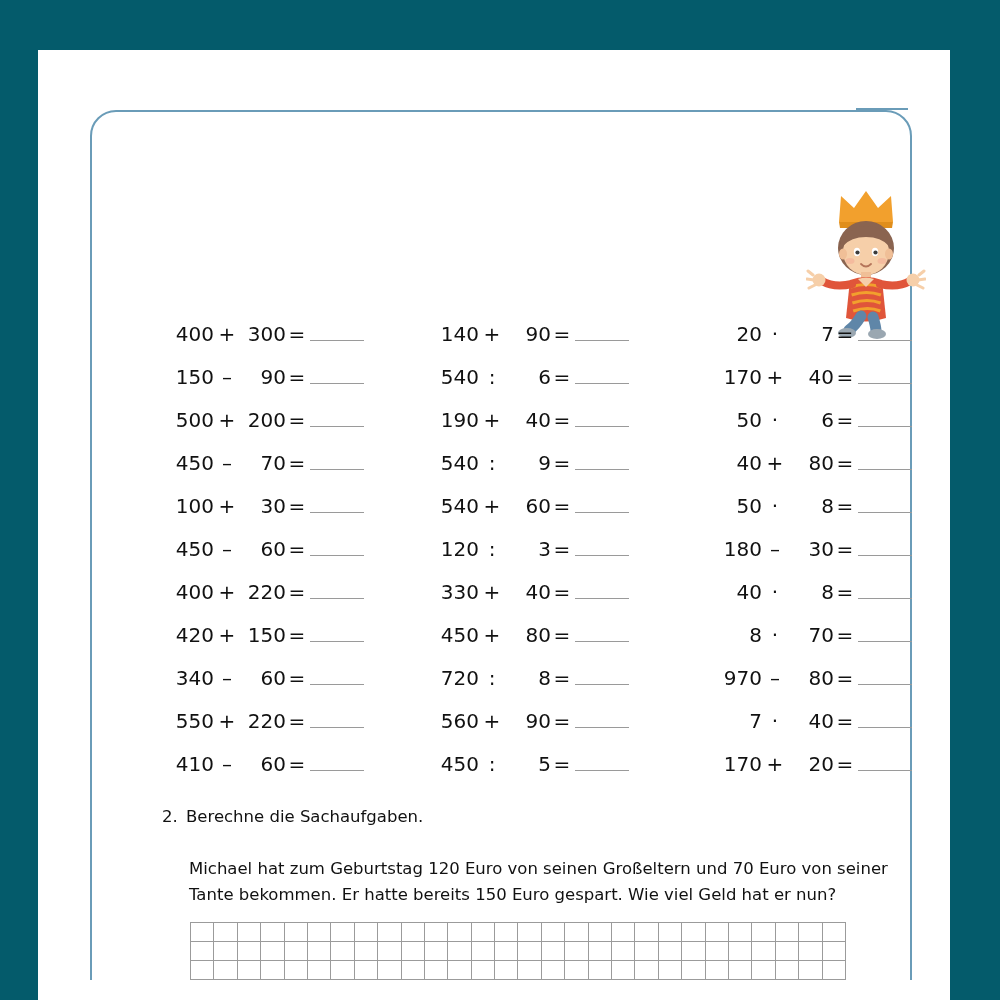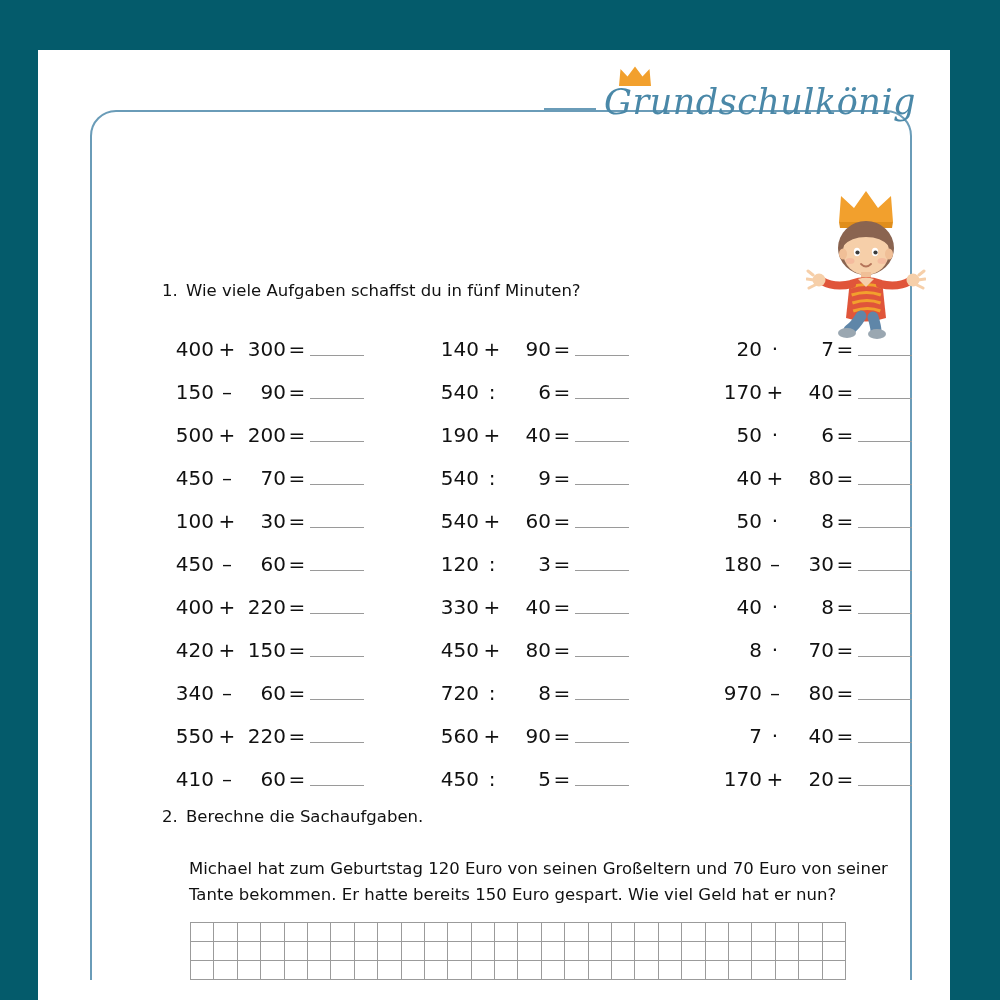--- a/index.html
+++ b/index.html
@@ -116,21 +116,21 @@
   .ex-row {
     display: flex;
     align-items: baseline;
     height: 43px;
     font-size: 20px;
     color: #111111;
     white-space: nowrap;
   }
   .ex-a  { width: 46px; text-align: right; }
   .ex-op { width: 26px; text-align: center; }
-  .ex-b  { width: 46px; text-align: right; margin-top: 15px; }
+  .ex-b  { width: 46px; text-align: right; }
   .ex-eq { width: 22px; text-align: center; }
   .ex-blank {
     width: 54px;
     border-bottom: 1.6px solid #9a9a9a;
     height: 14px;
     margin-left: 2px;
   }
   
   .col3 .ex-row { padding-left: 18px; }
 
@@ -152,26 +152,20 @@
 </head>
 <body>
 
 <div id="page">
 
   <div id="frame"></div>
   <div id="frame-mask"></div>
 
   <div id="logo">
     <div id="logo-rule"></div>
-    <div id="logo-wrap">
-      <svg id="logo-crown" viewBox="0 0 34 22">
-        <path d="M1 20 L2.5 3 L9.5 10.5 L17 0.5 L24.5 10.5 L31.5 3 L33 20 Z" fill="#f2a02d"></path>
-      </svg>
-      <div id="logo-text">Grundschulkönig</div>
-    </div>
   </div>
 
   <svg id="mascot" viewBox="0 0 120 152">
 
     <path d="M33 34 L35 8 L48 20 L60 3 L72 20 L85 8 L87 34 Z" fill="#f2a02d"></path>
     <path d="M33 34 L87 34 L86 40 L34 40 Z" fill="#e08e1c"></path>
 
     <ellipse cx="60" cy="60" rx="28" ry="27" fill="#8a6450"></ellipse>
 
     <ellipse cx="60" cy="64" rx="23" ry="23" fill="#f6cfa9"></ellipse>
@@ -212,23 +206,20 @@
     <path d="M113 87 l5 -4 M112 92 l7 -1 M111 97 l6 3" stroke="#f6cfa9" stroke-width="3" stroke-linecap="round"></path>
 
     <path d="M55 128 q-6 10 -12 14" stroke="#5f86a8" stroke-width="11" fill="none" stroke-linecap="round"></path>
     <path d="M67 129 q3 10 3 14" stroke="#5f86a8" stroke-width="11" fill="none" stroke-linecap="round"></path>
 
     <ellipse cx="41" cy="145" rx="9" ry="5" fill="#9aa7b1"></ellipse>
     <ellipse cx="71" cy="146" rx="9" ry="5" fill="#9aa7b1"></ellipse>
   </svg>
 
 
-  <div id="task1-line" class="hand">
-    <span id="task1-num">1.</span><span>Wie viele Aufgaben schaffst du in fünf Minuten?</span>
-  </div>
 
   <div id="exercises">
 
     <div class="ex-col col1">
       <div class="ex-row">
           <span class="ex-a">400</span>
           <span class="ex-op">+</span>
           <span class="ex-b">300</span>
           <span class="ex-eq">=</span>
           <span class="ex-blank"></span>

